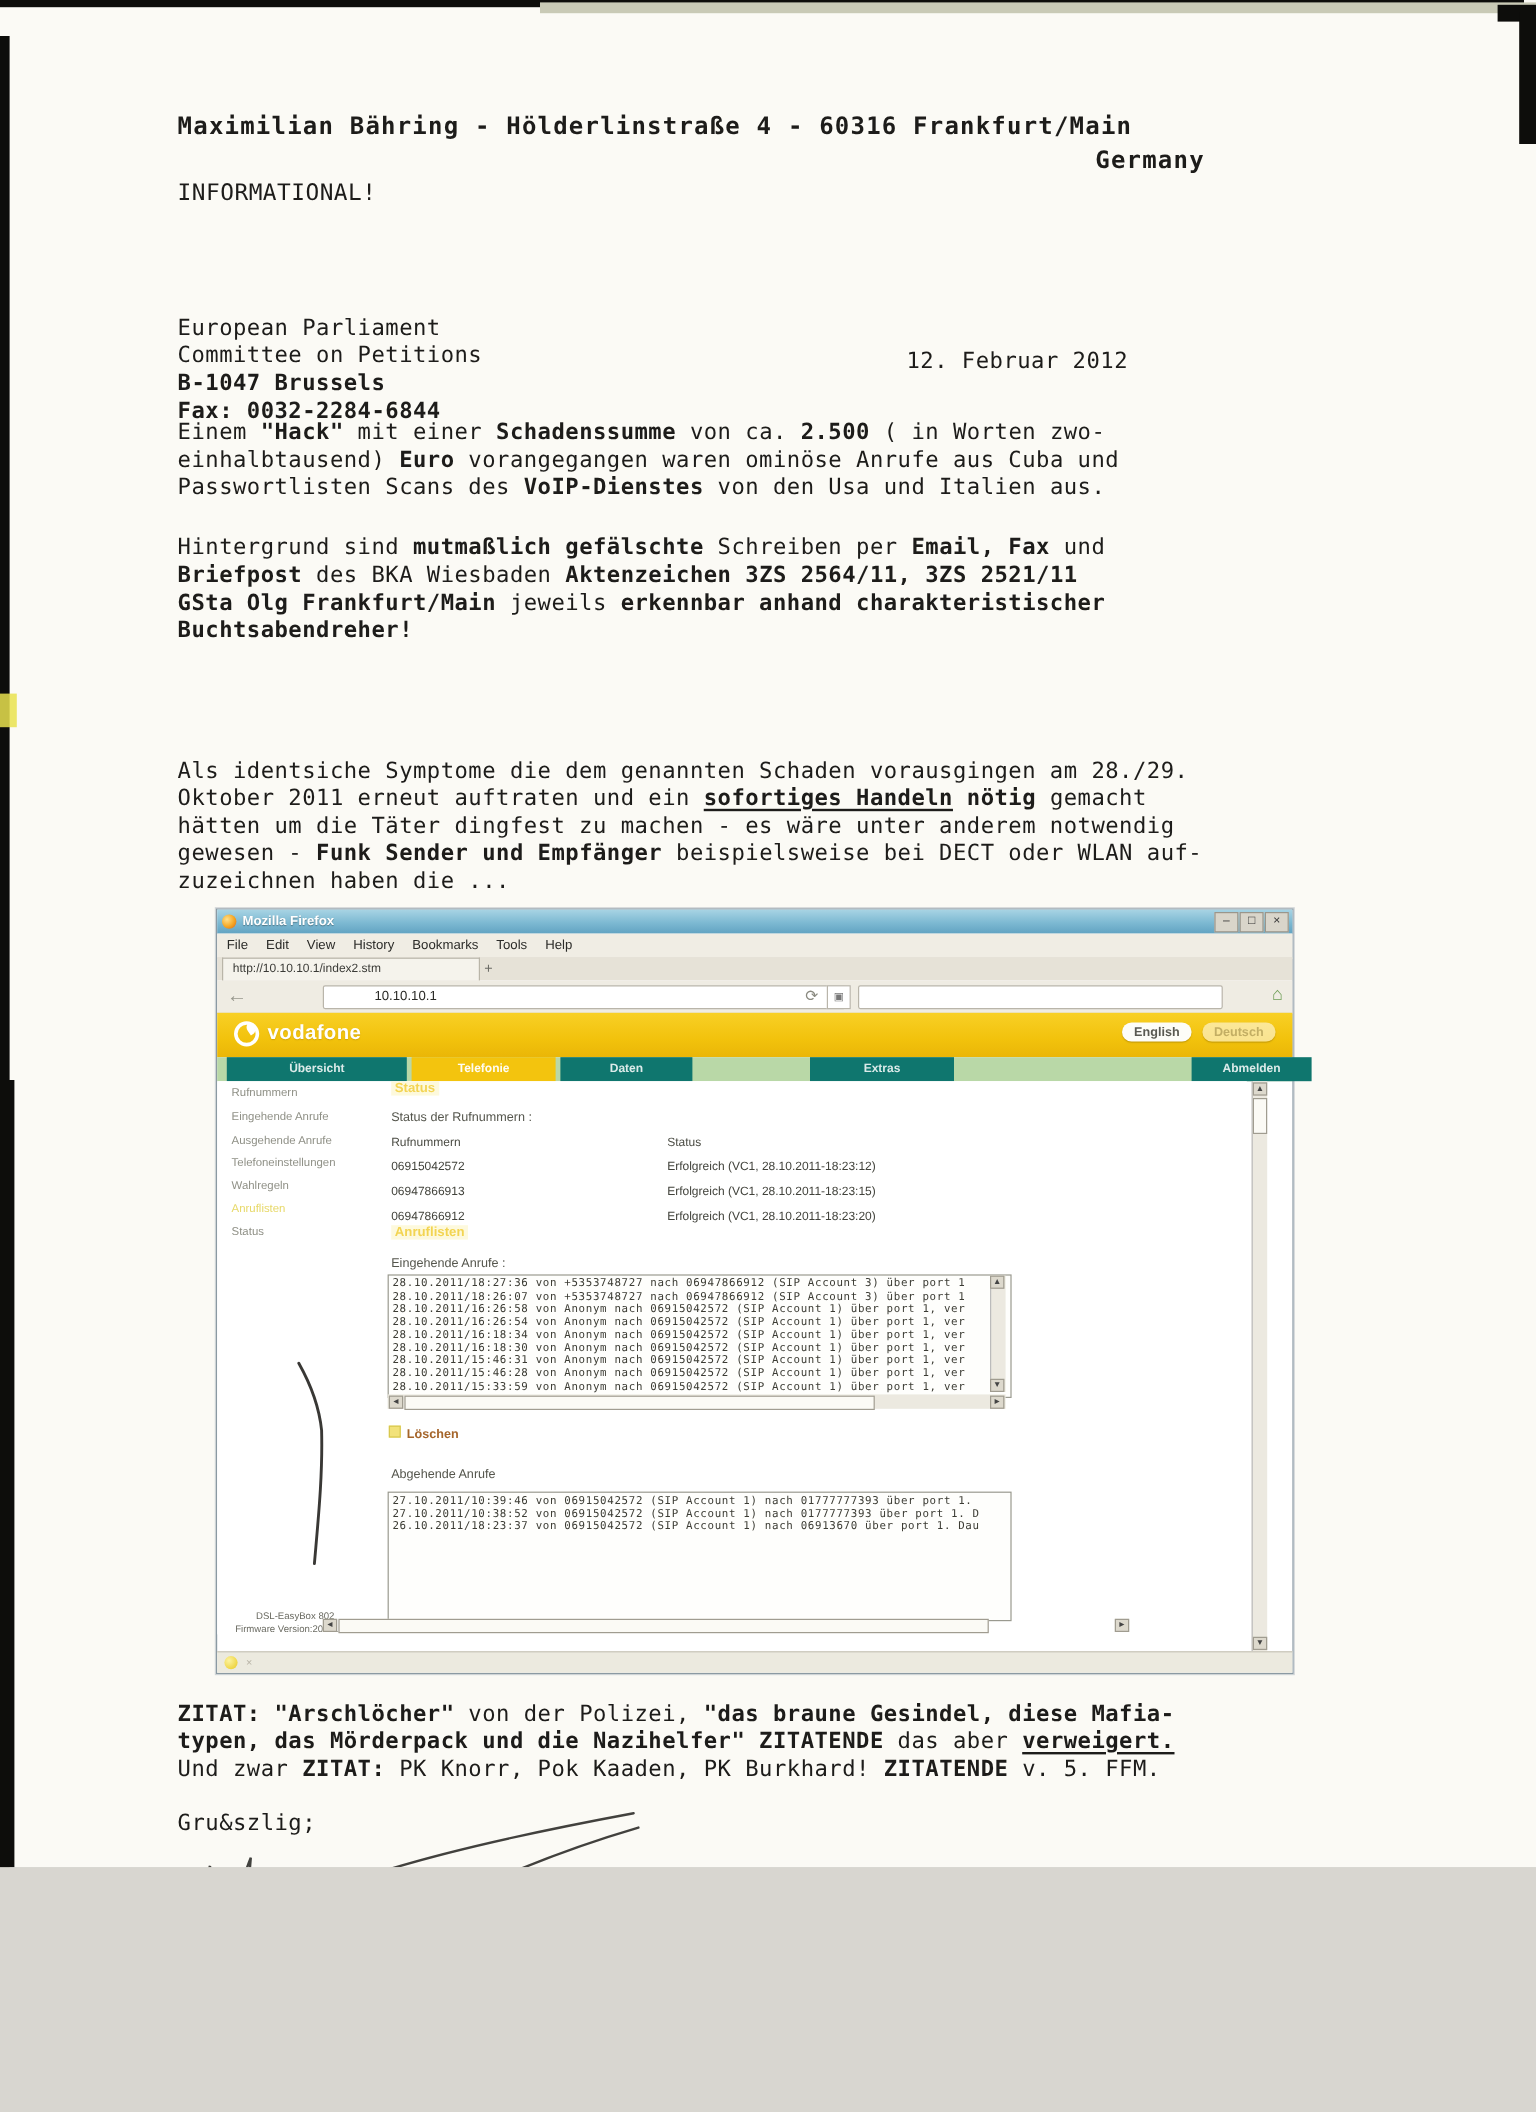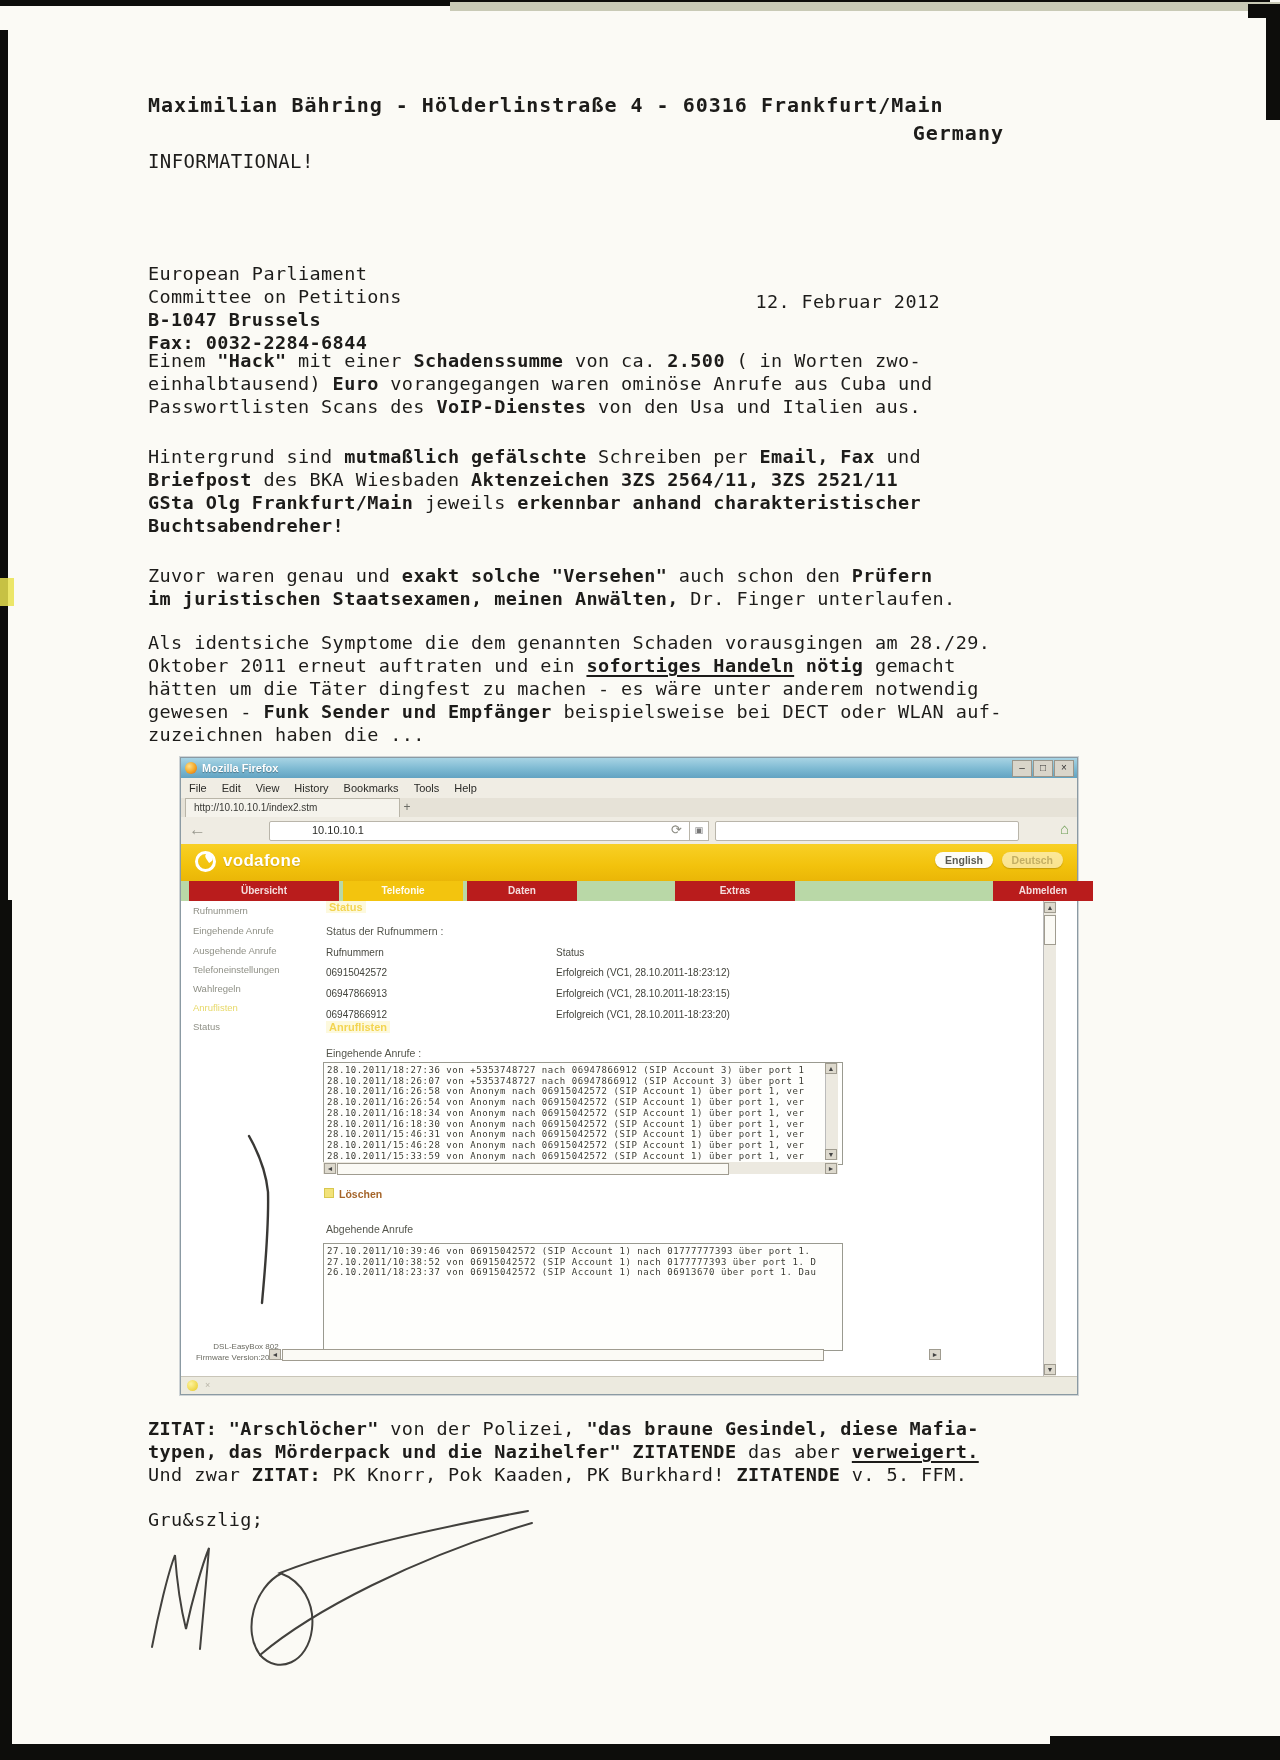--- a/index.html
+++ b/index.html
@@ -1,16 +1,16 @@
 <!DOCTYPE html>
 <html><head>
 <meta charset="utf-8">
 <style>
   html,body{margin:0;padding:0;background:#d8d6d0;}
-  .page{position:relative;width:1280px;height:1760px;background:#fbfaf5;overflow:hidden;
+  .page{position:relative;width:1280px;height:1556px;background:#fbfaf5;overflow:hidden;
         font-family:"Liberation Sans",sans-serif;}
   
   .art{position:absolute;background:#0d0d0b;}
   
   .tw{position:absolute;font-family:"DejaVu Sans Mono","Liberation Mono",monospace;
       color:#1d1c1a;font-size:18.5px;line-height:23px;letter-spacing:.4px;white-space:pre;}
   .tw .b,.tw.b{font-weight:bold;}
   .tw .u{text-decoration:underline;text-underline-offset:3px;text-decoration-thickness:2px;}
   .tline{white-space:pre;}
   .hdr{font-size:20px;letter-spacing:1px;font-weight:bold;}
@@ -57,21 +57,21 @@
            border-radius:60% 60% 60% 0;transform:rotate(-35deg);}
   .vbrand{position:absolute;left:42px;top:7px;color:#fff;font-weight:bold;font-size:17px;
           letter-spacing:.3px;text-shadow:0 1px 1px rgba(160,120,0,.4);}
   .langbtn{position:absolute;top:8px;height:16px;background:#fdfdf8;border-radius:8px;
            font-size:10.5px;font-weight:bold;color:#5a5a52;line-height:16px;padding:0 10px;
            box-shadow:0 1px 1px rgba(120,90,0,.35);}
   .langbtn.ghost{background:rgba(255,255,255,.55);color:rgba(150,130,60,.55);}
   
   .navtabs{position:absolute;left:0;top:123px;right:0;height:20px;background:#b9d8a7;}
   .ntab{position:absolute;top:0;height:20px;font-size:10px;font-weight:bold;
-        color:rgba(255,255,255,.85);text-align:center;line-height:20px;background:#b91c1c;}
+        color:rgba(255,255,255,.85);text-align:center;line-height:20px;background:#0f766e;}
   .ntab.active{background:#f3c40e;color:rgba(255,255,255,.95);}
   
   .content{position:absolute;left:0;top:143px;width:858px;height:461px;background:#fff;overflow:hidden;}
   .side{position:absolute;font-size:9.5px;color:#8f9086;}
   .side.washed{color:#e3d24e;opacity:.85;}
   .yellowhead{position:absolute;font-size:11px;font-weight:bold;color:#f0ca28;opacity:.8;
               background:rgba(250,240,160,.45);padding:0 3px;}
   .glabel{position:absolute;font-size:10.5px;color:#55564d;}
   .trow{position:absolute;font-size:10px;color:#42433c;}
   .trow .c2{position:absolute;left:230px;white-space:nowrap;}
@@ -115,21 +115,20 @@
   <div class="tw" style="left:148px;top:150px;font-size:19px;">INFORMATIONAL!</div>
 
   <div class="tw" style="left:148px;top:193px;">
     
   <div class="tline">European Parliament</div><div class="tline">Committee on Petitions</div><div class="tline b">B-1047 Brussels</div><div class="tline b">Fax: 0032-2284-6844</div></div>
 
   <div class="tw" style="left:148px;top:290px;width:792px;text-align:right;">12. Februar 2012</div>
 
   <div class="tw" style="left:148px;top:349px;"><div class="tline"><span>Einem </span><span class="b">"Hack"</span><span> mit einer </span><span class="b">Schadenssumme</span><span> von ca. </span><span class="b">2.500</span><span> ( in Worten zwo-</span></div><div class="tline"><span>einhalbtausend) </span><span class="b">Euro</span><span> vorangegangen waren ominöse Anrufe aus Cuba und</span></div><div class="tline"><span>Passwortlisten Scans des </span><span class="b">VoIP-Dienstes</span><span> von den Usa und Italien aus.</span></div></div>
   <div class="tw" style="left:148px;top:445px;"><div class="tline"><span>Hintergrund sind </span><span class="b">mutmaßlich gefälschte</span><span> Schreiben per </span><span class="b">Email, Fax</span><span> und</span></div><div class="tline"><span class="b">Briefpost</span><span> des BKA Wiesbaden </span><span class="b">Aktenzeichen 3ZS 2564/11, 3ZS 2521/11</span></div><div class="tline"><span class="b">GSta Olg Frankfurt/Main</span><span> jeweils </span><span class="b">erkennbar anhand charakteristischer</span></div><div class="tline"><span class="b">Buchtsabendreher!</span></div></div>
-  <div class="tw" style="left:148px;top:564px;"><div class="tline"><span>Zuvor waren genau und </span><span class="b">exakt solche "Versehen"</span><span> auch schon den </span><span class="b">Prüfern</span></div><div class="tline"><span class="b">im juristischen Staatsexamen, meinen Anwälten,</span><span> Dr. Finger unterlaufen.</span></div></div>
   <div class="tw" style="left:148px;top:631px;"><div class="tline"><span>Als identsiche Symptome die dem genannten Schaden vorausgingen am 28./29.</span></div><div class="tline"><span>Oktober 2011 erneut auftraten und ein </span><span class="b u">sofortiges Handeln</span><span class="b"> nötig</span><span> gemacht</span></div><div class="tline"><span>hätten um die Täter dingfest zu machen - es wäre unter anderem notwendig</span></div><div class="tline"><span>gewesen - </span><span class="b">Funk Sender und Empfänger</span><span> beispielsweise bei DECT oder WLAN auf-</span></div><div class="tline"><span>zuzeichnen haben die ...</span></div></div>
 
   <div class="browser">
 
     <div class="titlebar">
       <span class="fficon"></span>
       <span class="t">Mozilla Firefox</span>
       <span class="winbtns">
         <span>–</span>
         <span>□</span>

